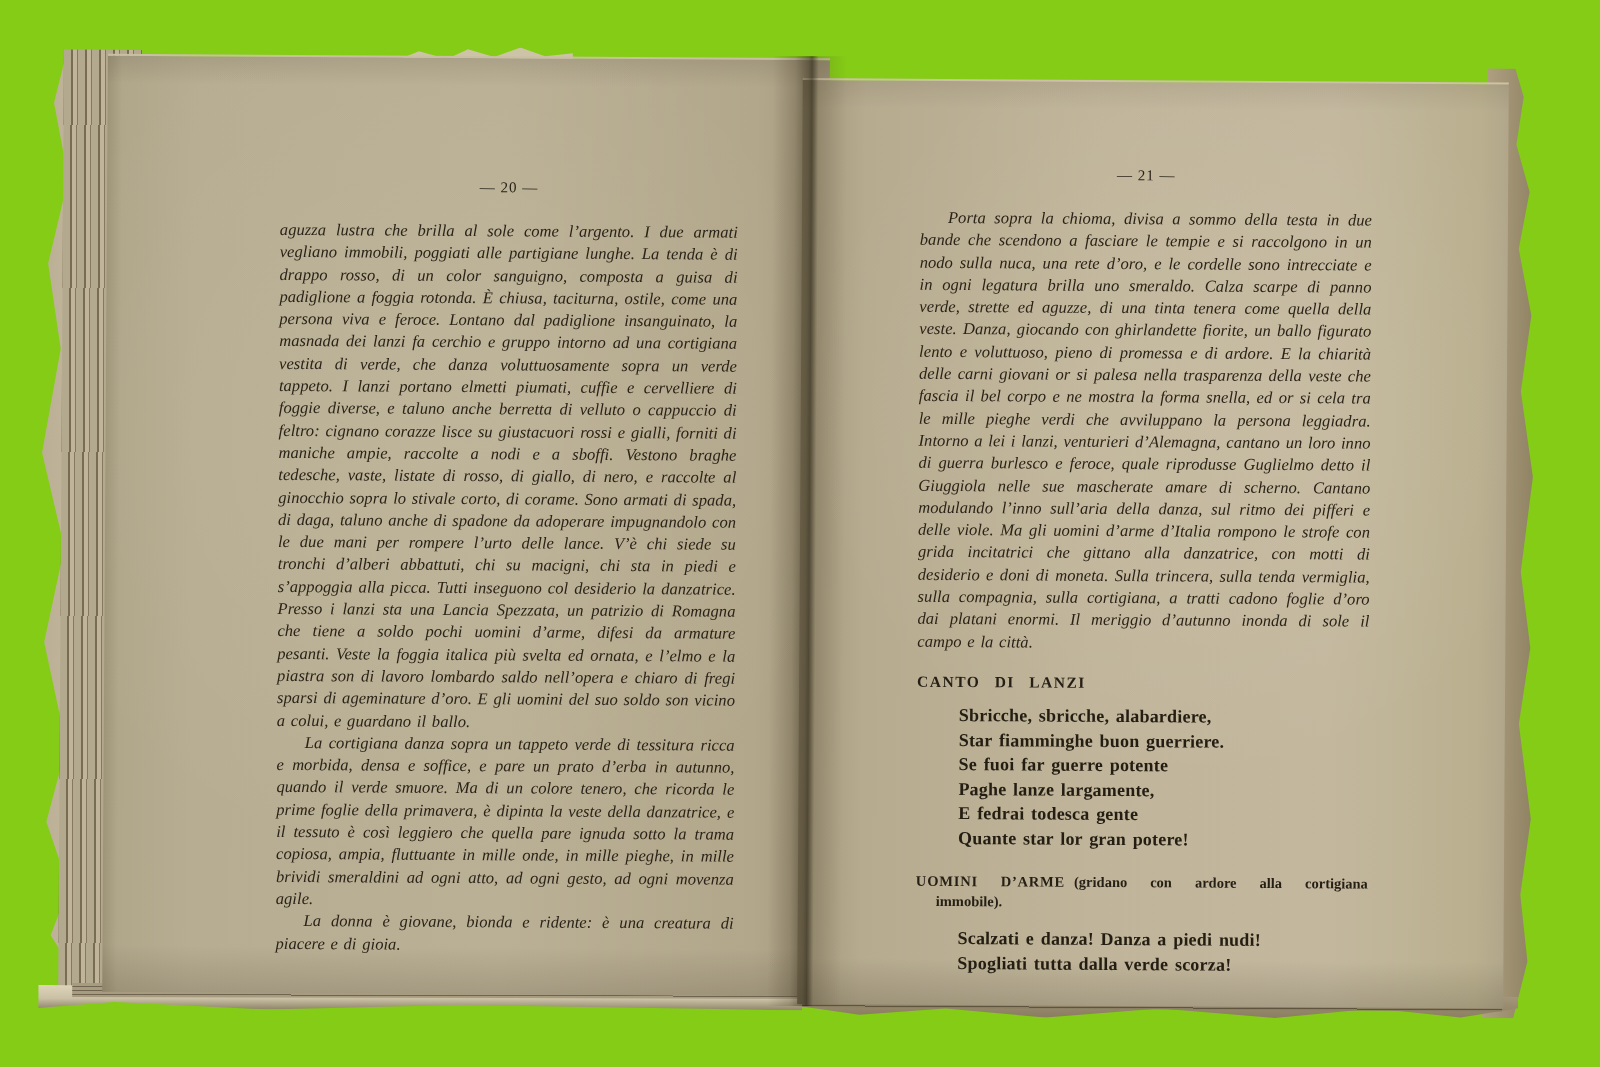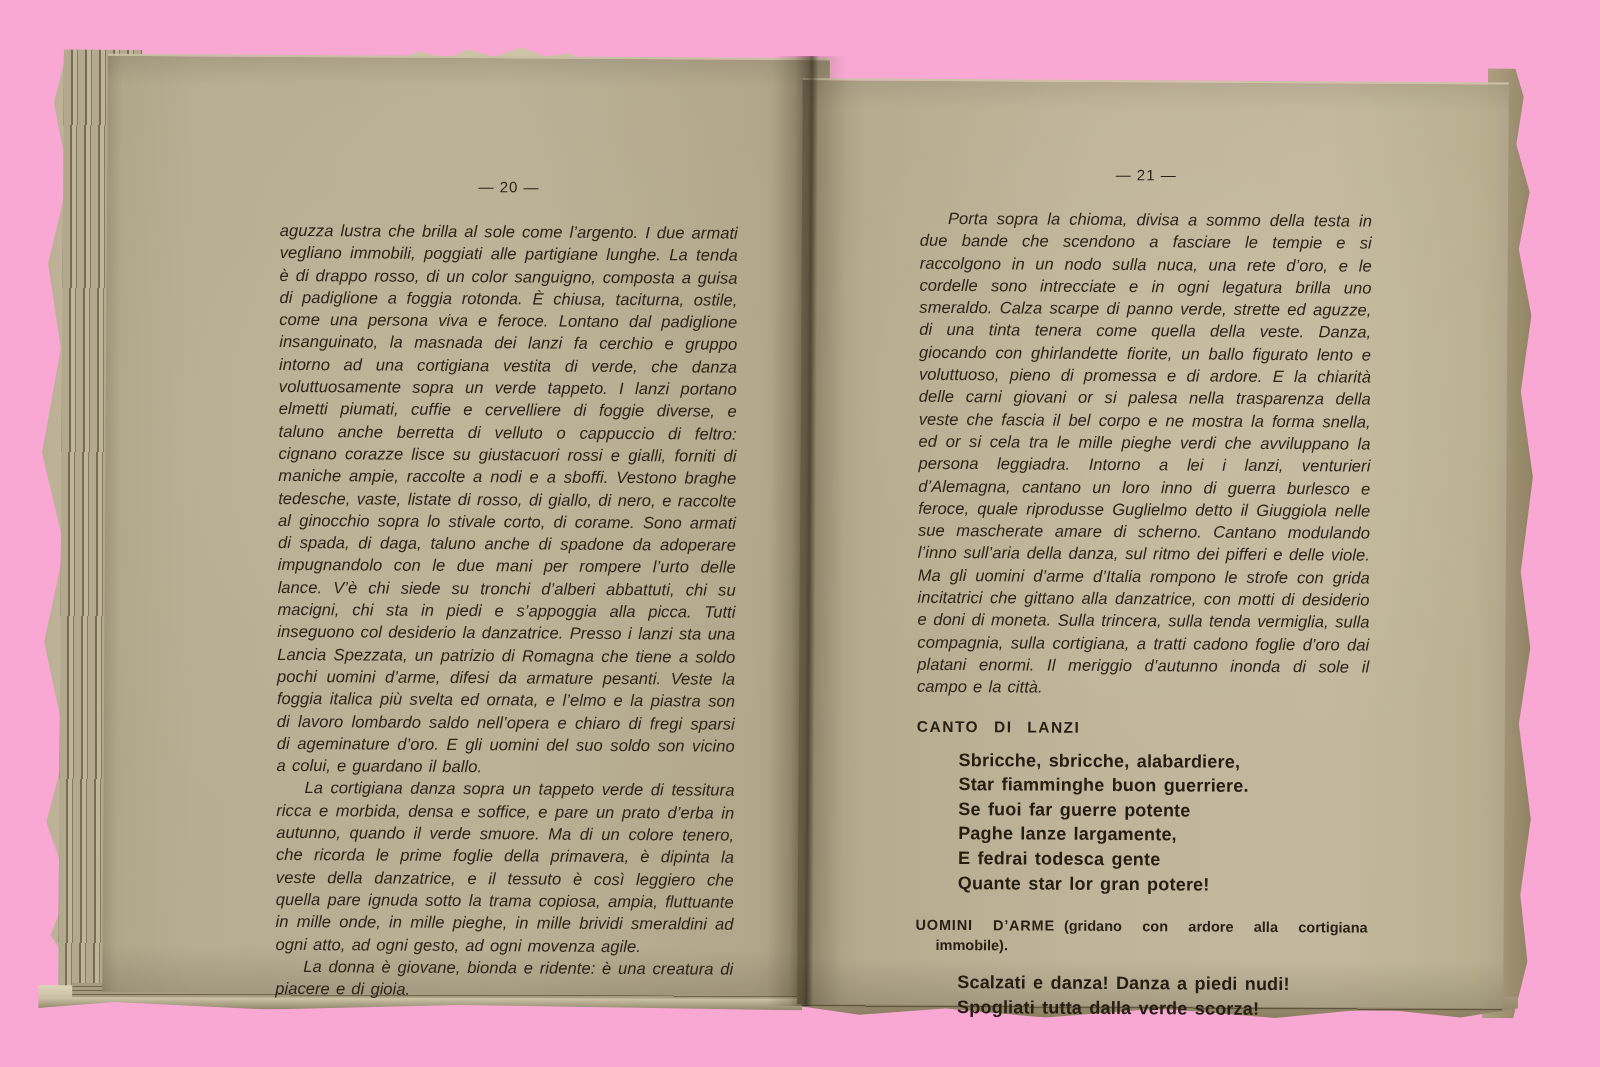--- a/index.html
+++ b/index.html
@@ -1,17 +1,17 @@
 <!DOCTYPE html>
 <html lang="it"><head>
 <meta charset="utf-8">
 <style>
   html,body{margin:0;padding:0;background:#070706;}
-  #stage{position:relative;width:1600px;height:1067px;overflow:hidden;background:#f9a8d4;
-         font-family:Liberation Sans, sans-serif;}
+  #stage{position:relative;width:1600px;height:1067px;overflow:hidden;background:#84cc16;
+         font-family:Liberation Serif, serif;}
   #book{position:absolute;left:35px;top:52px;width:1500px;height:968px;transform:rotate(.35deg);}
 
   
   .cover-edge-left{position:absolute;left:0;top:8px;width:82px;height:946px;background:linear-gradient(90deg,#b9ae93,#c3b89d 60%,#aa9f83);
     clip-path:polygon(34% 0,100% 0,100% 100%,30% 100%,52% 97%,22% 93%,44% 88%,16% 81%,40% 73%,12% 62%,36% 52%,8% 42%,30% 31%,14% 22%,38% 13%,20% 5%);}
   .page-stack-left{position:absolute;left:26px;top:2px;width:78px;height:946px;
     background:repeating-linear-gradient(90deg,#b3a98e 0 7px,#786d53 7px 9px,#c0b59a 9px 13px,#857a5f 13px 14px);}
   .bottom-cover-left{position:absolute;left:6px;top:936px;width:764px;height:24px;background:linear-gradient(180deg,#ddd4ba,#c9c0a5 55%,#8f8468);
     transform:rotate(-.25deg);clip-path:polygon(0 0,100% 10%,100% 100%,55% 80%,30% 100%,10% 70%,0 95%);}
   .bottom-deckle-right{position:absolute;left:770px;top:940px;width:716px;height:26px;background:linear-gradient(180deg,#a3967a,#877a5d);

